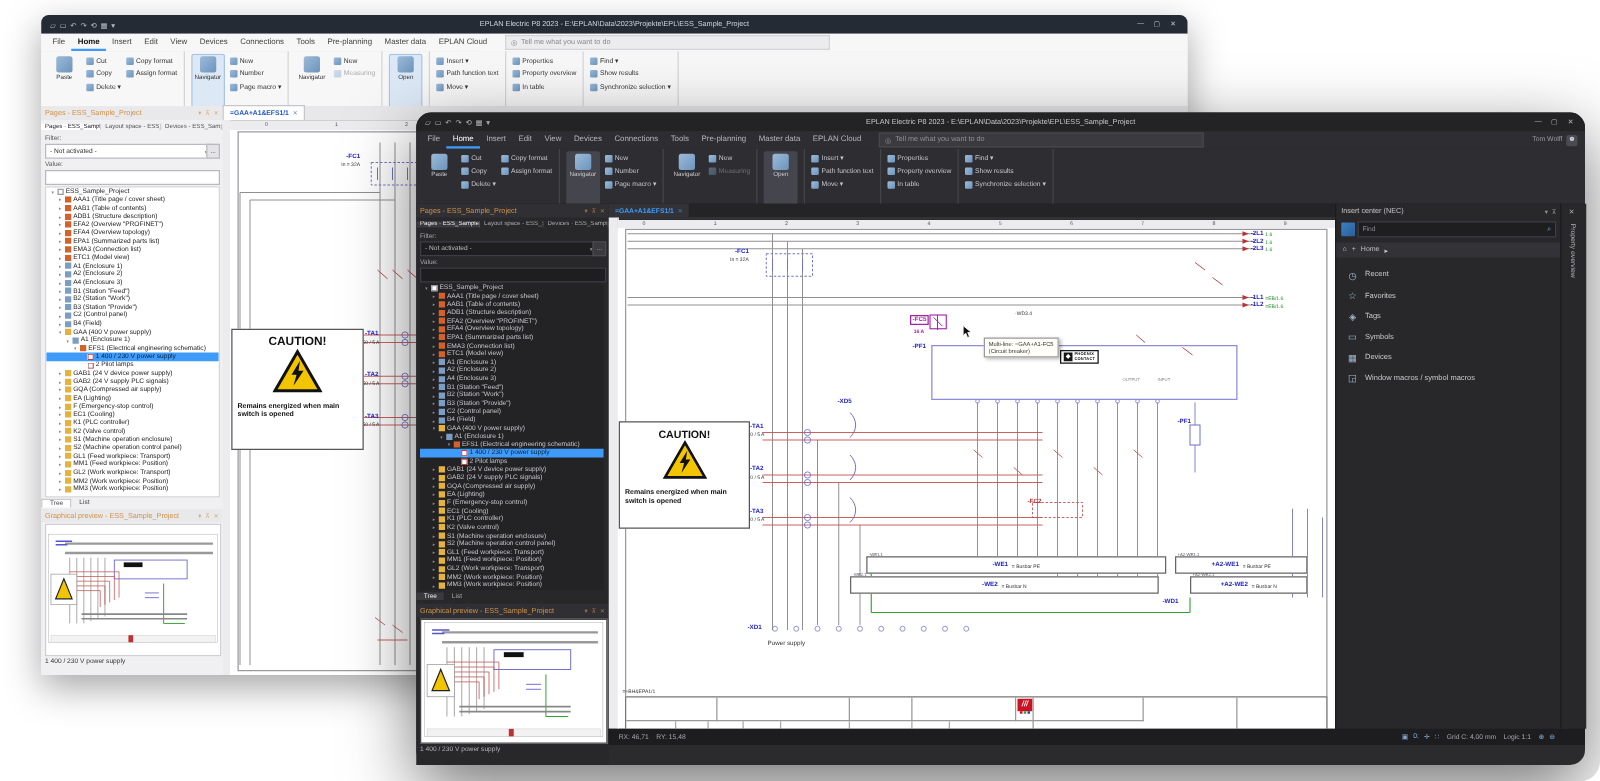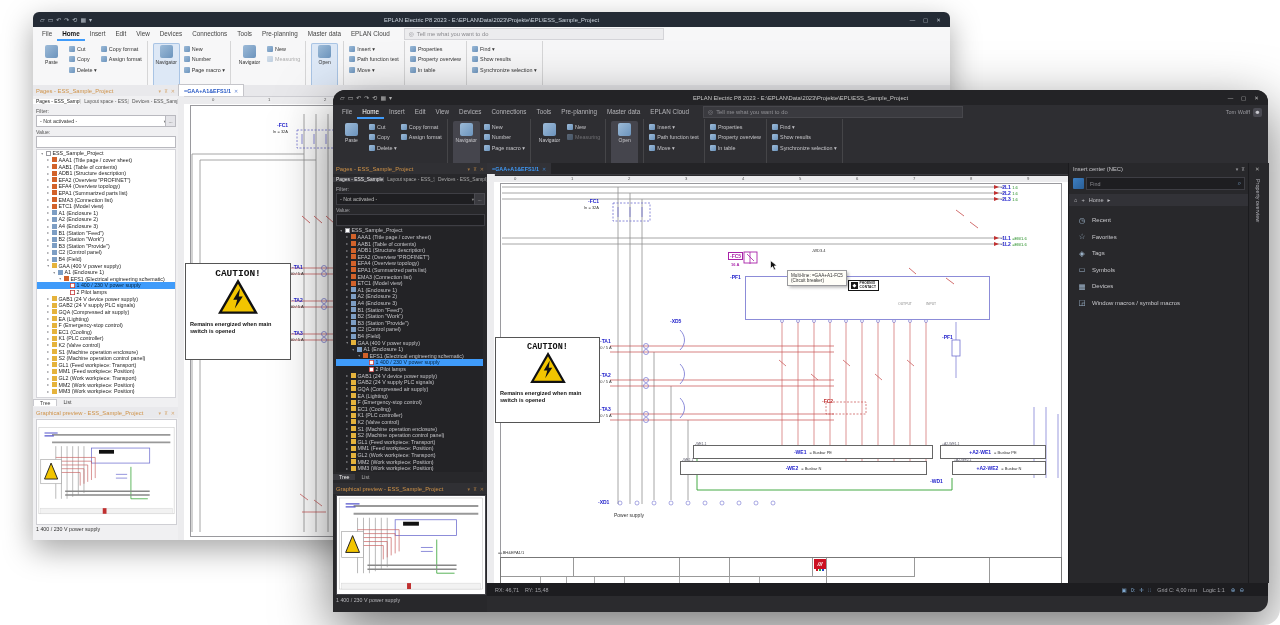--- a/index.html
+++ b/index.html
@@ -127,21 +127,21 @@
   .bbtag{color:#2323cc;font-weight:bold;font-size:5px;}
   .bbdesc{font-size:4px;color:#333;}
   .bbsub{position:absolute;left:1px;top:-4.5px;font-size:3.4px;color:#556;}
   .pxblock{position:absolute;border:1px solid #8c8cd8;}
   .pxlogo{position:absolute;border:1px solid #151515;background:#fff;display:flex;align-items:center;gap:1.5px;padding:1px 2px;}
   .pxicon{width:7px;height:7px;background:#151515;color:#fff;font-size:5px;line-height:7px;text-align:center;flex:none;}
   .pxtext{font-size:3.2px;font-weight:bold;line-height:3.6px;color:#111;letter-spacing:.2px;}
   .stooltip{position:absolute;background:#fffef8;border:1px solid #9a9a9e;box-shadow:1.5px 1.5px 3px rgba(0,0,0,.3);font-size:4.6px;color:#333;padding:1.5px 3px;line-height:5.6px;z-index:6;white-space:nowrap;}
   .cursor{position:absolute;z-index:7;}
   .caution{position:absolute;border:1px solid #555;background:#fff;text-align:center;z-index:3;}
-  .cautionTitle{font-size:8.5px;font-weight:bold;color:#111;margin-top:4px;font-family:Liberation Mono, monospace;}
+  .cautionTitle{font-size:8.5px;font-weight:bold;color:#111;margin-top:4px;}
   .cautionText{font-size:5.6px;font-weight:bold;color:#111;text-align:left;padding:0 4px;line-height:6.8px;margin-top:2px;}
   
   .tblock{position:absolute;border:1px solid #777;background:#fff;font-weight:normal;}
   .tcell{position:absolute;border-right:1px solid #999;box-sizing:border-box;overflow:hidden;}
   .tlbl{font-size:3.2px;color:#666;display:block;padding:1px 0 0 1.5px;line-height:3.4px;}
   .tval{font-size:3.8px;color:#111;display:block;padding:0 0 0 1.5px;line-height:4.4px;}
   .tbot{position:absolute;left:0;right:0;bottom:0;height:6px;border-top:1px solid #999;display:flex;}
   .tbc{font-size:3.2px;color:#555;border-right:1px solid #aaa;padding:1px 0 0 1.5px;box-sizing:border-box;}
   .eplanlogo{position:absolute;display:flex;flex-direction:column;align-items:center;}
   .eplred{width:12px;height:10px;background:#cc1122;color:#fff;font-size:6px;line-height:10px;text-align:center;font-style:italic;font-weight:bold;}

